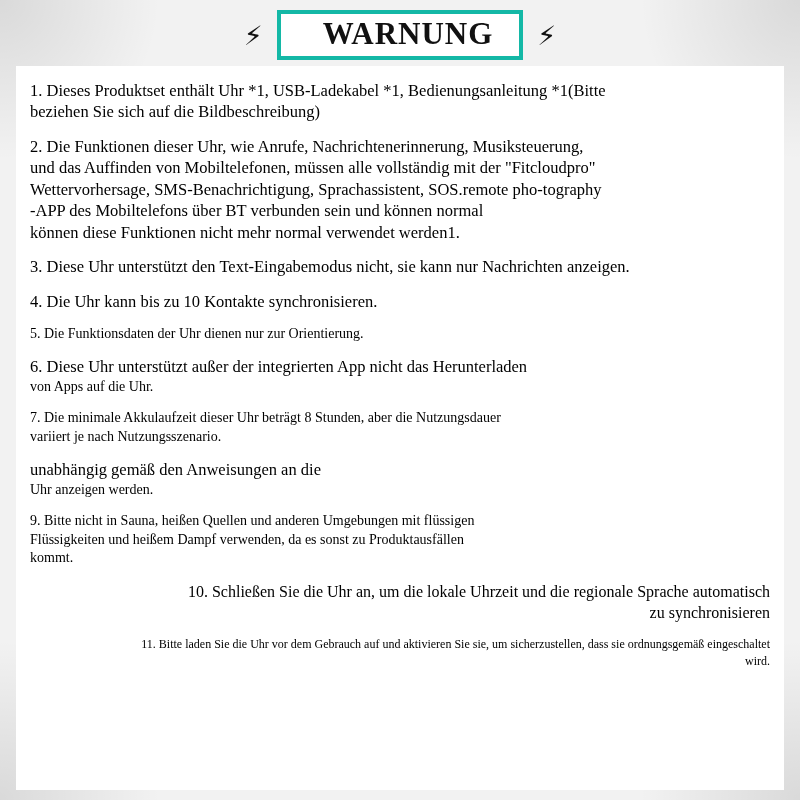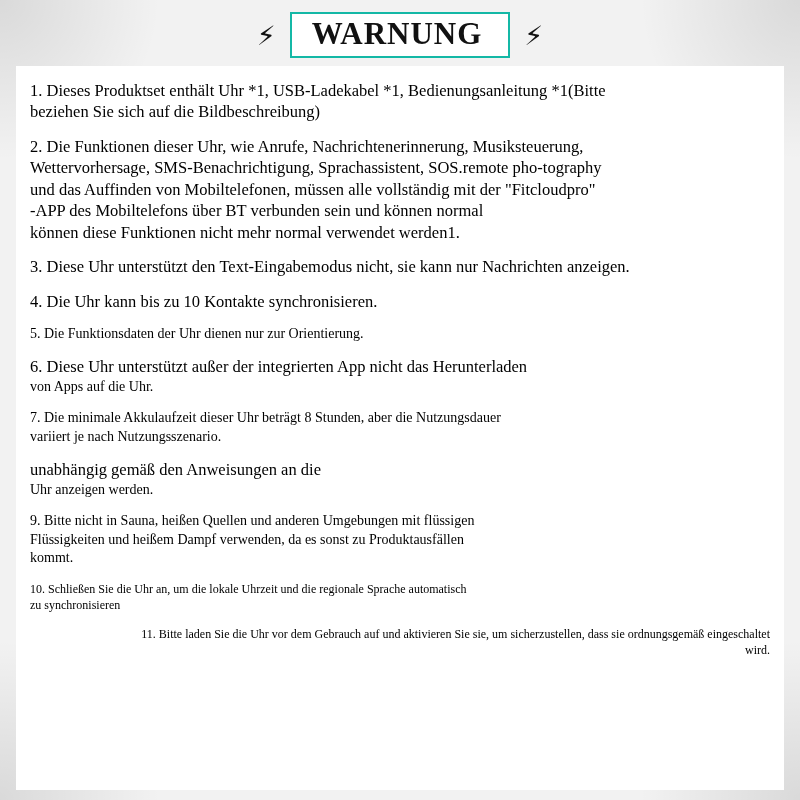--- a/index.html
+++ b/index.html
@@ -43,23 +43,23 @@
     padding-top: 4px;
   }
   .bolt {
     font-size: 27px;
     line-height: 1;
     color: #111;
     font-family: "DejaVu Sans", sans-serif;
     font-weight: bold;
   }
   .title-box {
-    border: 2px solid #14b8a6;
+    border: 4px solid #14b8a6;
     background: #fff;
-    padding: 3px 26px 5px 20px;
+    padding: 3px 26px 5px 42px;
   }
   .title-text {
     font-family: "Liberation Serif", serif;
     font-weight: bold;
     font-size: 31px;
     letter-spacing: 1px;
     line-height: 1.1;
     color: #111;
   }
   .body-card {
@@ -73,21 +73,21 @@
   }
   .item {
     margin: 0 0 13px 0;
   }
   .item p {
     margin: 0;
     padding: 0;
   }
   .t16 { font-size: 16.5px; line-height: 1.30; }
   .t15 { font-size: 14px; line-height: 1.32; }
-  .t13 { font-size: 12px;   line-height: 1.34; }
+  .t13 { font-size: 16px;   line-height: 1.34; text-align: right; }
   .t12 { font-size: 12px;   line-height: 1.36; text-align: right; }
   .nowrap-clip { white-space: nowrap; overflow: hidden; }
 </style>
 </head>
 <body>
 
 <div class="page">
 
   <div class="header">
     <span class="bolt">⚡</span>
@@ -99,22 +99,22 @@
 
   <div class="body-card">
 
     <div class="item">
       <p class="t16">1. Dieses Produktset enthält Uhr *1, USB-Ladekabel *1, Bedienungsanleitung *1(Bitte</p>
       <p class="t16">beziehen Sie sich auf die Bildbeschreibung)</p>
     </div>
 
     <div class="item">
       <p class="t16">2. Die Funktionen dieser Uhr, wie Anrufe, Nachrichtenerinnerung, Musiksteuerung,</p>
+      <p class="t16">und das Auffinden von Mobiltelefonen, müssen alle vollständig mit der "Fitcloudpro"</p>
       <p class="t16">Wettervorhersage, SMS-Benachrichtigung, Sprachassistent, SOS.remote pho-tography</p>
-      <p class="t16">und das Auffinden von Mobiltelefonen, müssen alle vollständig mit der "Fitcloudpro"</p>
       <p class="t16">-APP des Mobiltelefons über BT verbunden sein und können normal</p>
       <p class="t16">können diese Funktionen nicht mehr normal verwendet werden1.</p>
     </div>
 
     <div class="item">
       <p class="t16">3. Diese Uhr unterstützt den Text-Eingabemodus nicht, sie kann nur Nachrichten anzeigen.</p>
     </div>
 
     <div class="item">
       <p class="t16">4. Die Uhr kann bis zu 10 Kontakte synchronisieren.</p>

